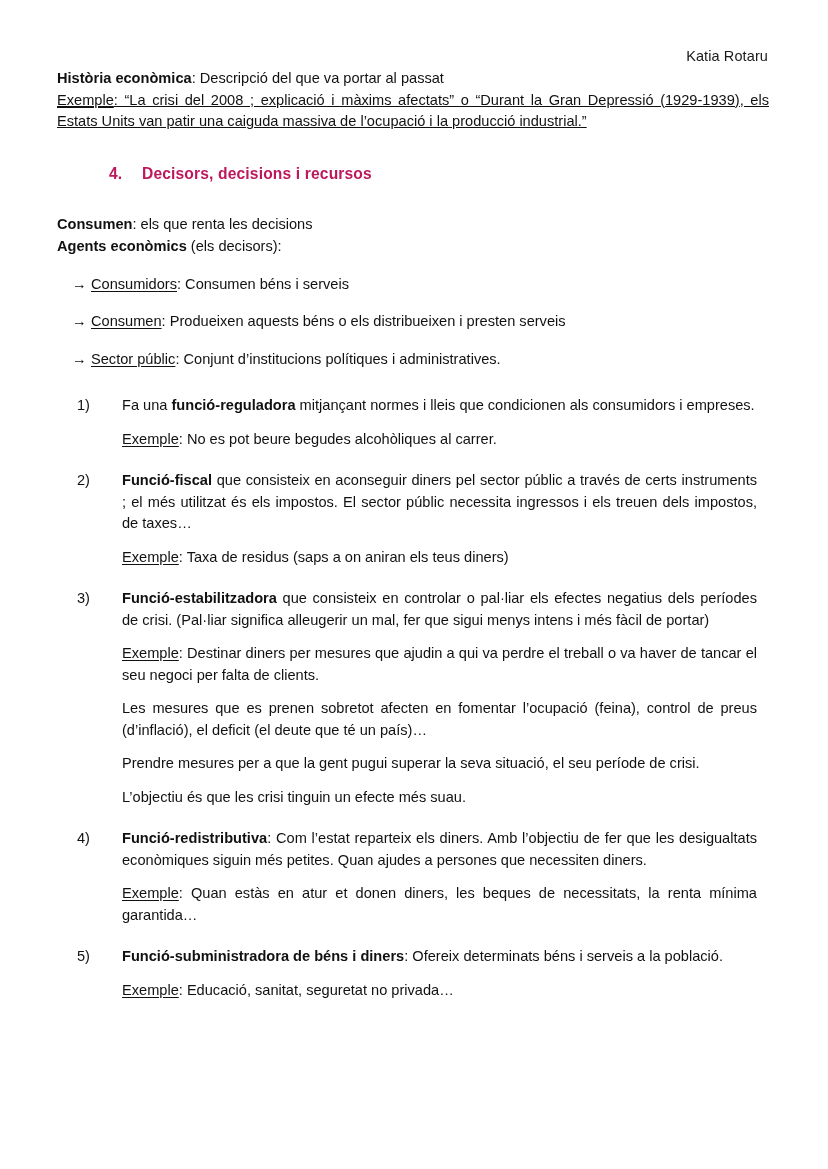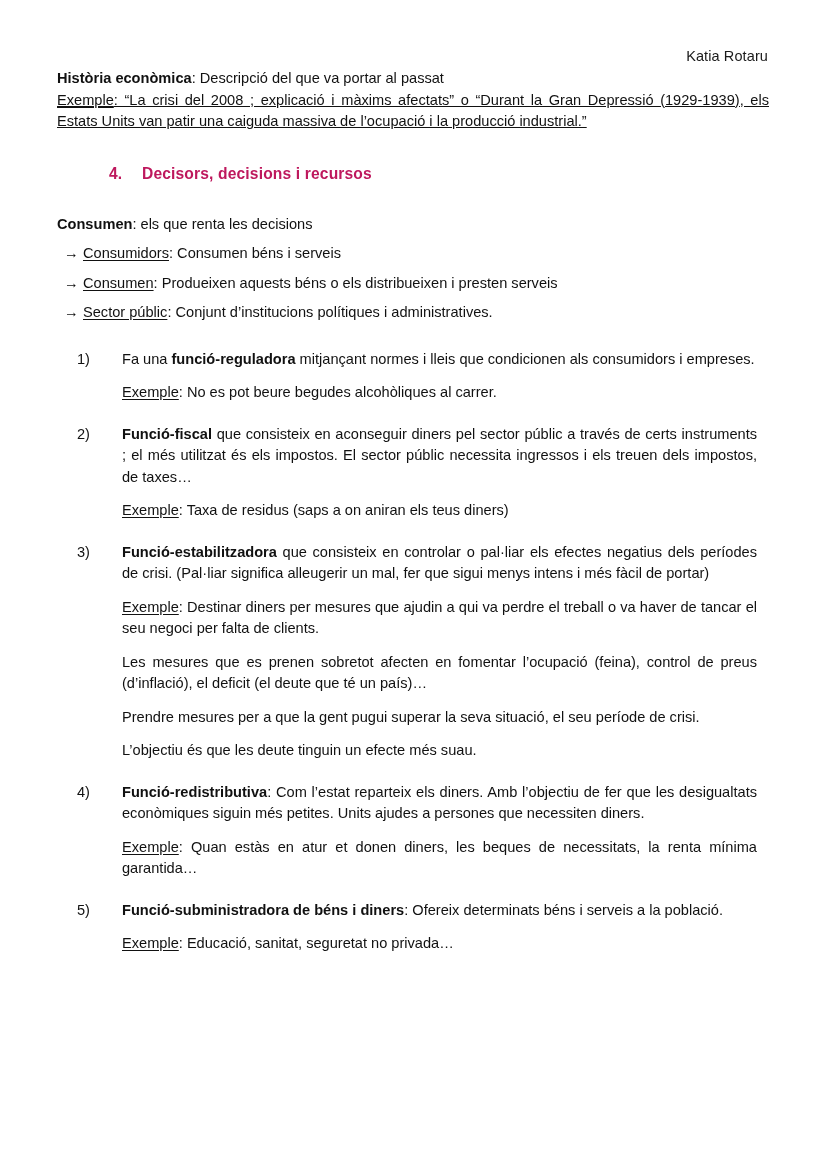--- a/index.html
+++ b/index.html
@@ -74,21 +74,21 @@
     width: 33px;
   }
 
   
   .decisors {
     margin-top: 28px;
   }
   .decisors .line { line-height: 22.5px; }
 
   .arrow-line {
-    margin: 7px;
+    margin: 15px;
     font-size: 14.6px;
     line-height: 22.5px;
   }
   .arrow-line .arrow {
     display: inline-block;
     width: 19px;
     color: #111111;
   }
 
   
@@ -158,20 +158,21 @@
 
     <p class="intro-line"><b class="b">Història econòmica</b><span>: Descripció del que va portar al passat</span></p>
 
     <p class="intro-para justify"><span class="u">Exemple</span><span>: “La crisi del 2008 ; explicació i màxims afectats” o “Durant la Gran Depressió (1929-1939), els Estats Units van patir una caiguda massiva de l’ocupació i la producció industrial.”</span></p>
 
     <p class="section-heading"><span class="num">4.</span><span>Decisors, decisions i recursos</span></p>
 
     <div class="decisors">
       <p class="line"><b class="b">Consumen</b><span>: els que renta les decisions</span></p>
 
+      <p class="line"><b class="b">Agents econòmics</b><span> (els decisors):</span></p>
 
       <p class="arrow-line"><span class="arrow">→</span><span class="u">Consumidors</span><span>: Consumen béns i serveis</span></p>
 
       <p class="arrow-line"><span class="arrow">→</span><span class="u">Consumen</span><span>: Produeixen aquests béns o els distribueixen i presten serveis</span></p>
 
       <p class="arrow-line"><span class="arrow">→</span><span class="u">Sector públic</span><span>: Conjunt d’institucions polítiques i administratives.</span></p>
     </div>
 
 
     <ol class="funcs">
@@ -187,26 +188,26 @@
         <p class="body"><span></span><b class="b">Funció-fiscal</b><span> que consisteix en aconseguir diners pel sector públic a través de certs instruments ; el més utilitzat és els impostos. El sector públic necessita ingressos i els treuen dels impostos, de taxes…</span></p>
         <p class="example"><span class="u">Exemple</span><span>: Taxa de residus (saps a on aniran els teus diners)</span></p>
       </li>
 
       <li>
         <span class="marker">3)</span>
         <p class="body"><span></span><b class="b">Funció-estabilitzadora</b><span> que consisteix en controlar o pal·liar els efectes negatius dels períodes de crisi. (Pal·liar significa alleugerir un mal, fer que sigui menys intens i més fàcil de portar)</span></p>
         <p class="example"><span class="u">Exemple</span><span>: Destinar diners per mesures que ajudin a qui va perdre el treball o va haver de tancar el seu negoci per falta de clients.</span></p>
         <p class="plain">Les mesures que es prenen sobretot afecten en fomentar l’ocupació (feina), control de preus (d’inflació), el deficit (el deute que té un país)…</p>
         <p class="plain">Prendre mesures per a que la gent pugui superar la seva situació, el seu període de crisi.</p>
-        <p class="plain">L’objectiu és que les deute tinguin un efecte més suau.</p>
+        <p class="plain">L’objectiu és que les crisi tinguin un efecte més suau.</p>
       </li>
 
       <li>
         <span class="marker">4)</span>
-        <p class="body"><span></span><b class="b">Funció-redistributiva</b><span>: Com l’estat reparteix els diners. Amb l’objectiu de fer que les desigualtats econòmiques siguin més petites. Units ajudes a persones que necessiten diners.</span></p>
+        <p class="body"><span></span><b class="b">Funció-redistributiva</b><span>: Com l’estat reparteix els diners. Amb l’objectiu de fer que les desigualtats econòmiques siguin més petites. Quan ajudes a persones que necessiten diners.</span></p>
         <p class="example"><span class="u">Exemple</span><span>: Quan estàs en atur et donen diners, les beques de necessitats, la renta mínima garantida…</span></p>
       </li>
 
       <li>
         <span class="marker">5)</span>
         <p class="body"><span></span><b class="b">Funció-subministradora de béns i diners</b><span>: Ofereix determinats béns i serveis a la població.</span></p>
         <p class="example"><span class="u">Exemple</span><span>: Educació, sanitat, seguretat no privada…</span></p>
       </li>
 
     </ol>

